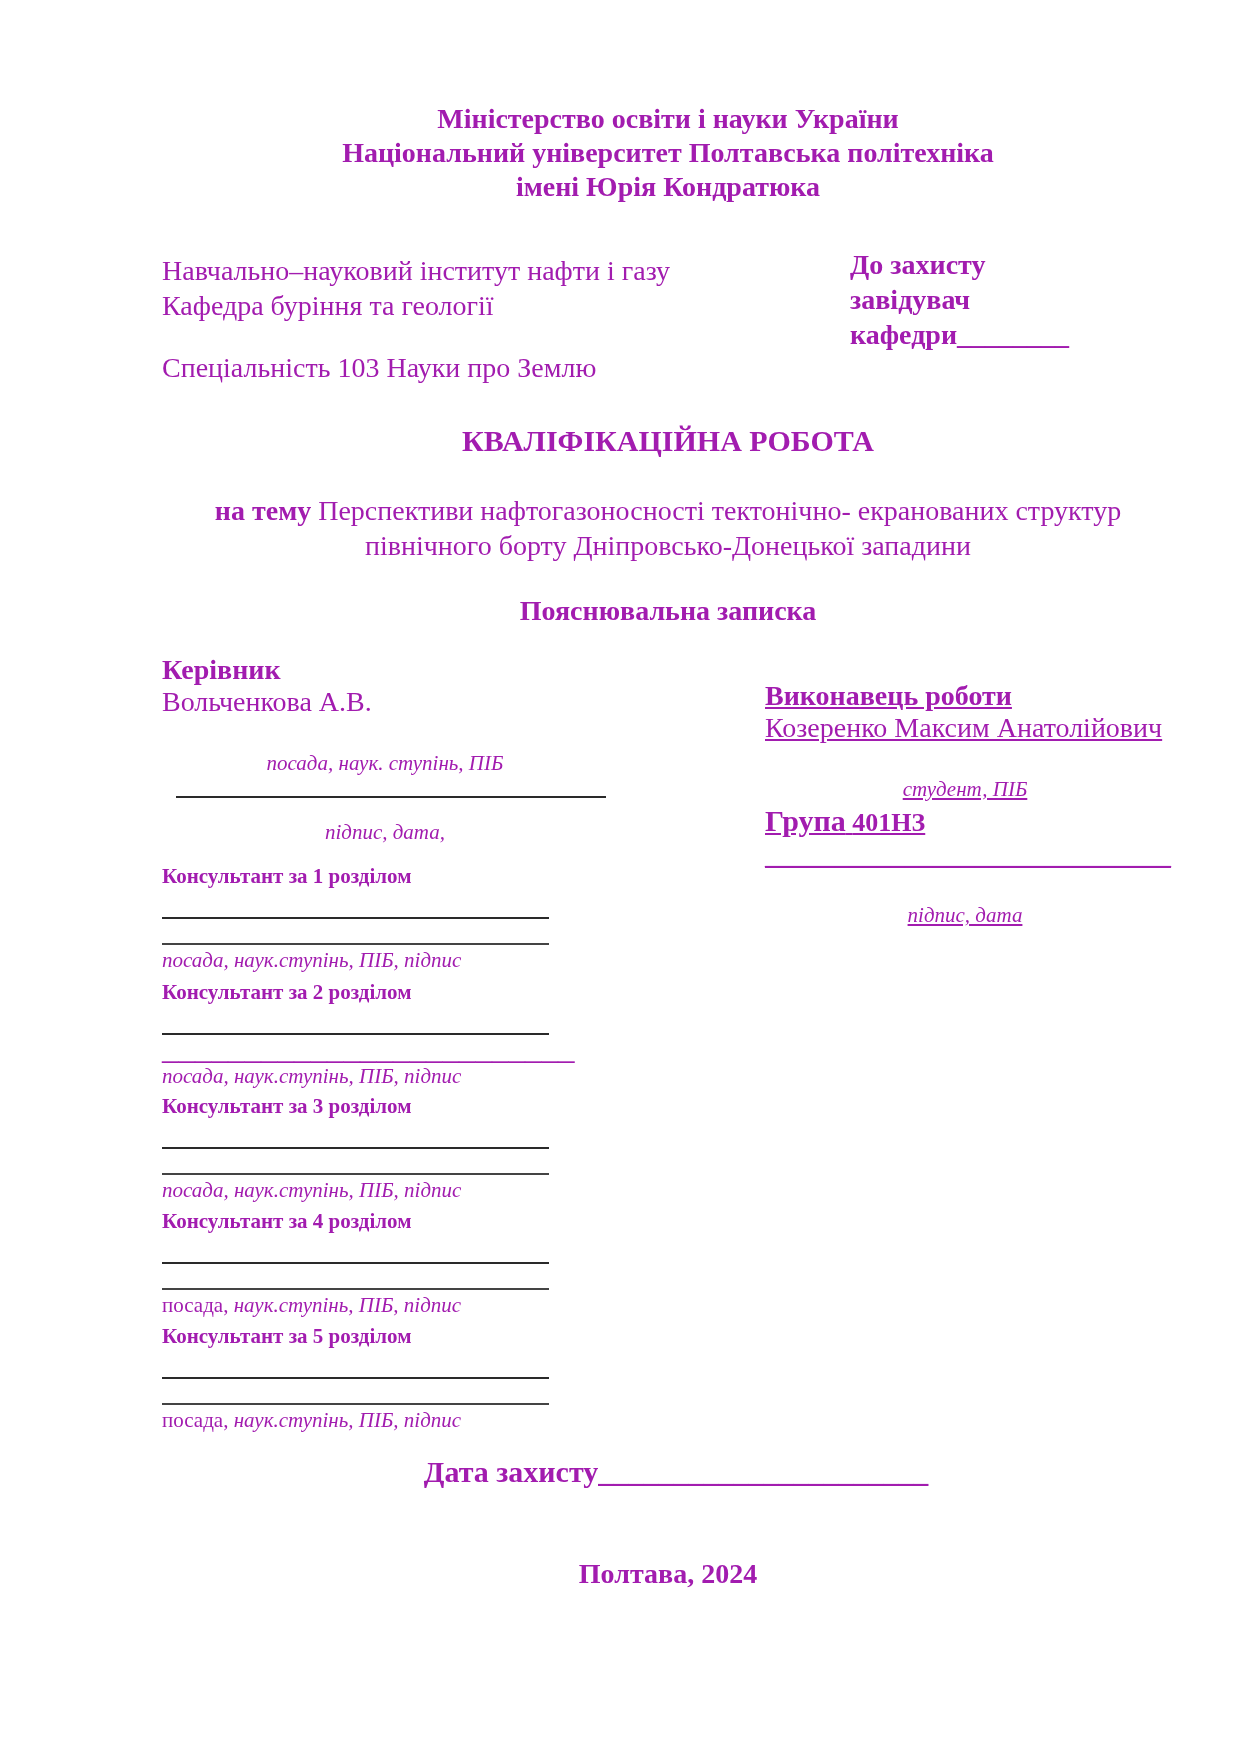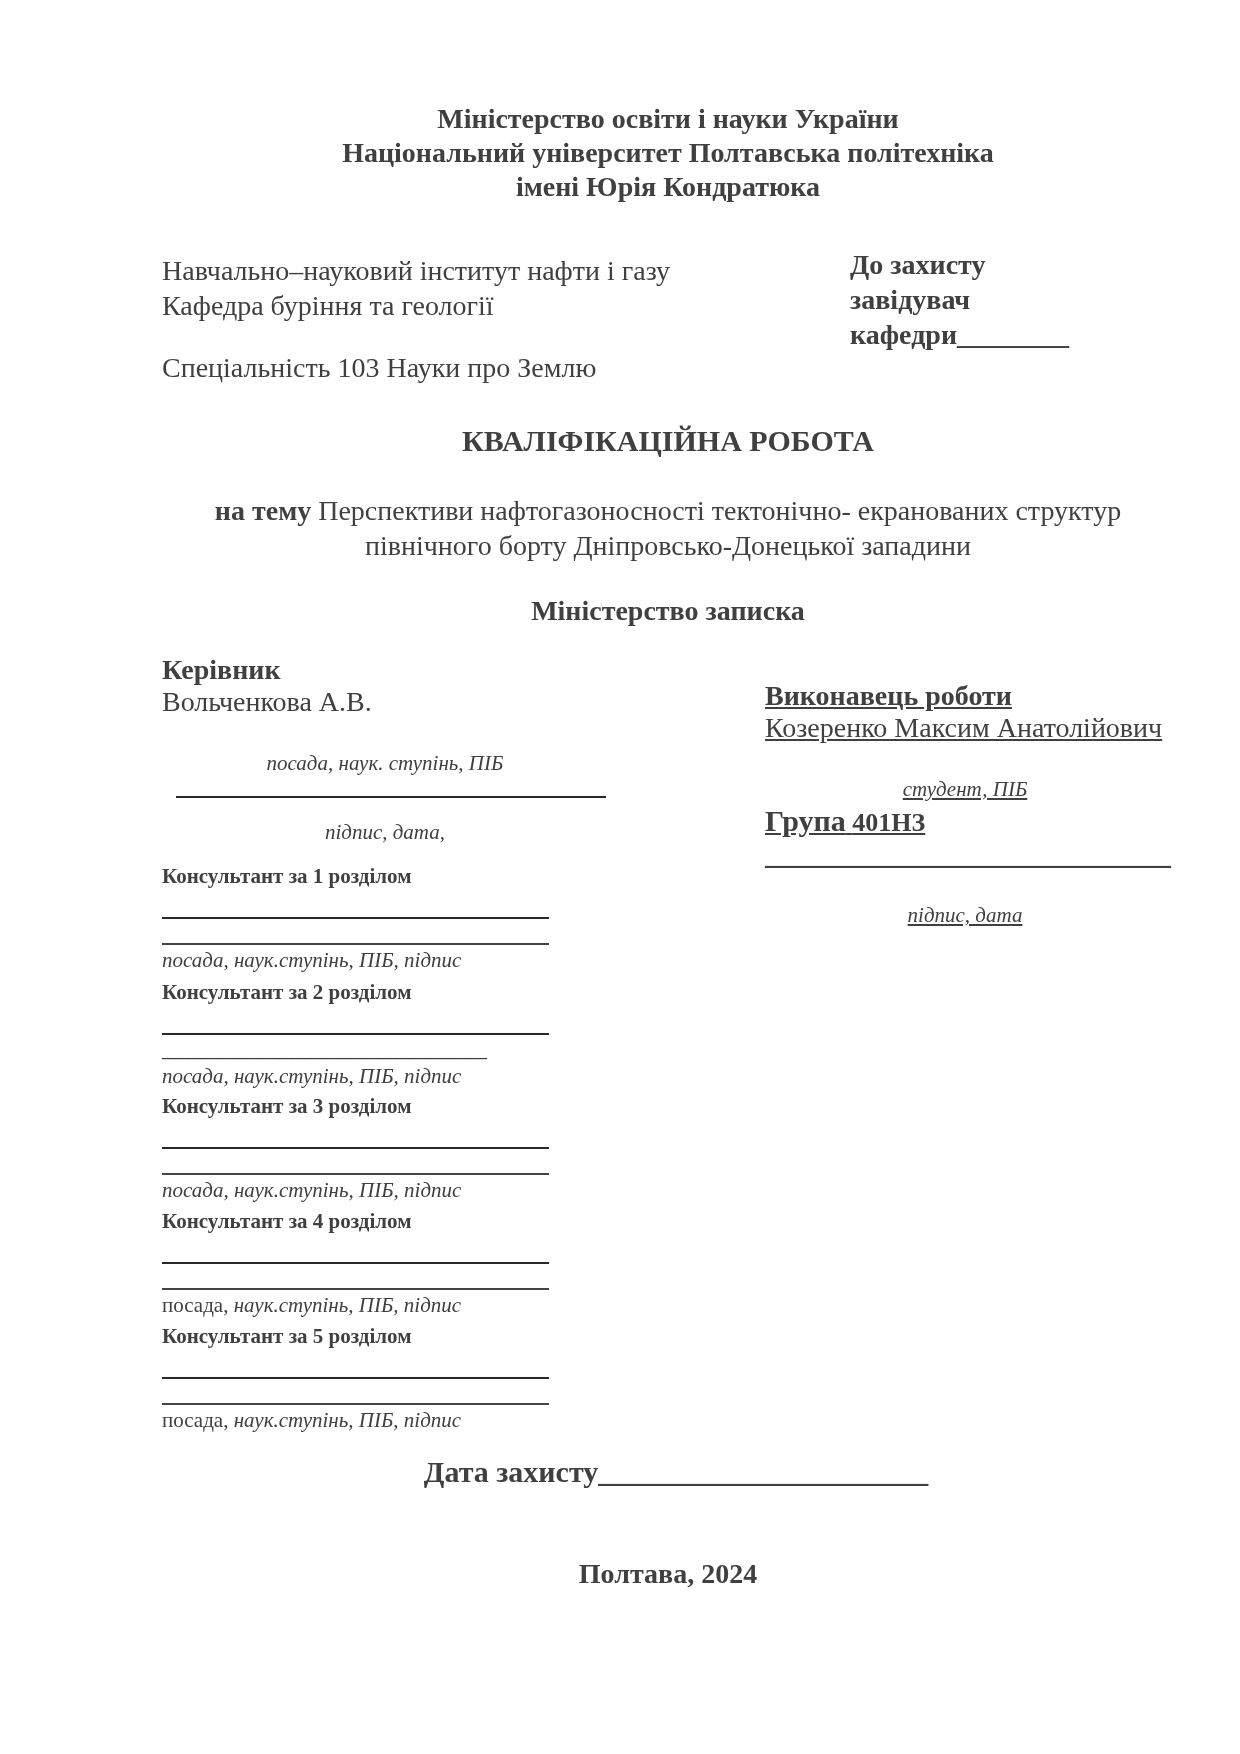--- a/index.html
+++ b/index.html
@@ -2,21 +2,21 @@
 <html><head>
 <meta charset="utf-8">
 <style>
   * { margin:0; padding:0; box-sizing:border-box; }
   html,body { background:#ffffff; }
   .page {
     position:relative;
     width:1240px; height:1754px;
     margin:0 auto;
     background:#ffffff;
-    color:#404040;
+    color:#a21caf;
     font-family:"Liberation Serif","DejaVu Serif",serif;
     font-size:28px;
     overflow:hidden;
     padding-left:31px;
   }
   .abs { position:absolute; }
   .b { font-weight:bold; }
   .i { font-style:italic;margin-top:32px; }
   .nowrap { white-space:nowrap; }
 
@@ -44,21 +44,21 @@
   .sup-line { margin-left:14px; width:430px; height:22px; }
   .exec-line { line-height:30px; height:30px; letter-spacing:0; }
   .group-row { margin-top:2px; line-height:34px; }
   .group-label { font-size:30px; font-weight:bold; }
   .group-value { font-size:26px; font-weight:bold;text-align:right; }
 
   .consultant { left:162px; width:500px; }
   .c-heading { font-size:21px; font-weight:bold; line-height:32px;margin-top:12px; }
   .c-line1 { width:387px; height:27px; border-bottom:2px solid #2a2a2a; }
   .c-line2 { width:387px; height:26px; border-bottom:2px solid #444444; }
-  .c-line2-text { width:387px; height:26px; font-size:26px; line-height:26px; }
+  .c-line2-text { width:387px; height:26px; font-size:33px; line-height:26px; }
   .c-caption { font-size:21px; line-height:26px; margin-top:2px; }
 
   .defense { top:1455px; left:168px; width:1016px; text-align:center;
              font-weight:bold; font-size:30px; }
   .city { top:1558px; left:160px; width:1016px; text-align:center;
           font-weight:bold; }
 </style>
 </head>
 <body>
 
@@ -83,21 +83,21 @@
 
   <div class="abs speciality">Спеціальність 103 Науки про Землю</div>
 
   <div class="abs title">КВАЛІФІКАЦІЙНА РОБОТА</div>
 
   <div class="abs topic">
     <div class="nowrap"><span class="b">на тему</span><span> Перспективи нафтогазоносності тектонічно- екранованих структур</span></div>
     <div class="nowrap">північного борту Дніпровсько-Донецької западини</div>
   </div>
 
-  <div class="abs subtitle">Міністерство записка</div>
+  <div class="abs subtitle">Пояснювальна записка</div>
 
   <div class="abs sig-col sup-col">
     <div class="b">Керівник</div>
     <div>Вольченкова А.В.</div>
     <div class="cap-row i">посада, наук. ступінь, ПІБ</div>
     <div class="sup-line solid-line"></div>
     <div class="cap-row i" style="margin-top:21px;">підпис, дата,</div>
   </div>
 
   <div class="abs sig-col exec-col">

